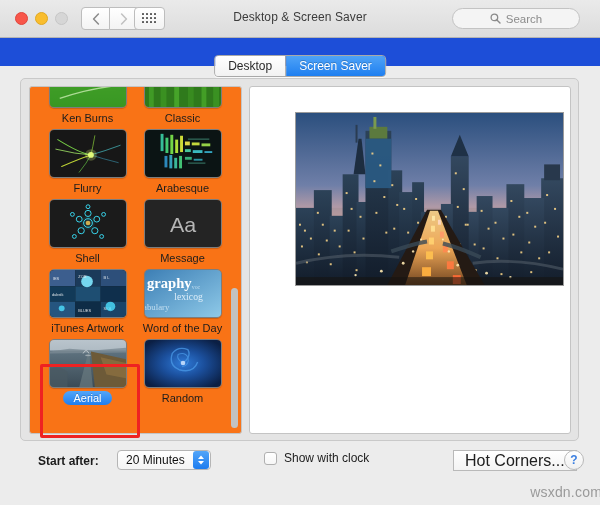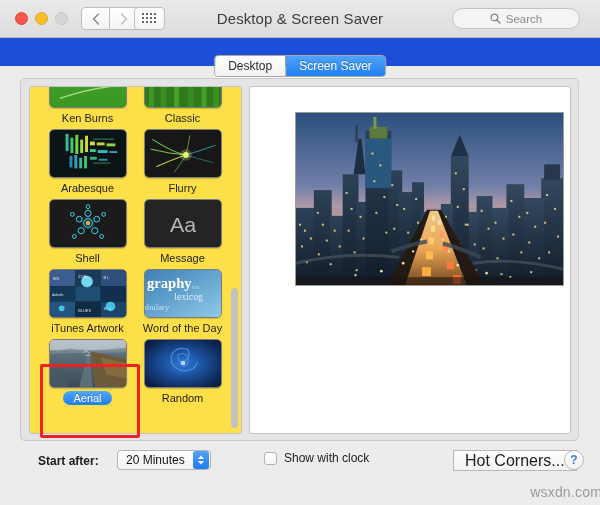--- a/index.html
+++ b/index.html
@@ -77,21 +77,21 @@
     grid-template-rows: repeat(3, 3px);
     gap: 1px;
   }
   .dots i { background: #5a5a5a; width: 2px; height: 2px; border-radius: 0.5px; display:block; }
 
   .winTitle {
     position: absolute;
     left: 0; top: 10px;
     width: 600px;
     text-align: center;
-    font-size: 15px;
+    font-size: 12px;
     color: #3b3b3b;
     letter-spacing: 0.1px;
   }
 
   .searchfield {
     position: absolute;
     right: 20px; top: 8px;
     width: 128px; height: 21px;
     background: #f4f4f4;
     border: 1px solid #c3c3c3;
@@ -152,21 +152,21 @@
     border: 1px solid #c9c9c9;
     border-radius: 5px;
     box-sizing: border-box;
   }
 
   
   .saverlist {
     position: absolute;
     left: 8px; top: 7px;
     width: 213px; height: 348px;
-    background: #fde047;
+    background: #f97316;
     border: 1px solid #c4c4c4;
     border-radius: 3px;
     box-sizing: border-box;
     overflow: hidden;
   }
   .savergrid {
     position: absolute;
     left: 0;
     top: -34px;          
     width: 200px;
@@ -470,20 +470,40 @@
                 <rect x="30" y="0" width="5" height="49" fill="#4aab2c"></rect>
                 <rect x="44" y="0" width="6" height="49" fill="#3a8f21"></rect>
                 <rect x="58" y="0" width="5" height="49" fill="#47a529"></rect>
                 <rect x="70" y="0" width="6" height="49" fill="#3d9624"></rect>
               </g>
               <ellipse cx="41" cy="11" rx="6" ry="4.6" fill="#d8581e" stroke="#222" stroke-width=".9"></ellipse>
               <path d="M41 6.6 L41 15.6" stroke="#1c1c1c" stroke-width="1.1"></path>
             </svg>
           </div>
           <div class="saverlabel">Classic</div>
+        </div>
+
+        <div class="saveritem">
+          <div class="thumb">
+            <svg viewBox="0 0 78 49" preserveAspectRatio="none">
+              <rect width="78" height="49" fill="#171717"></rect>
+              <g fill="none" stroke-linecap="round">
+                <path d="M8 10 Q30 24 42 26" stroke="#7fe04a" stroke-width="1.1" opacity=".9"></path>
+                <path d="M6 20 Q26 25 42 26" stroke="#a8f06a" stroke-width="1" opacity=".8"></path>
+                <path d="M12 38 Q30 30 42 26" stroke="#d9f23a" stroke-width="1.1" opacity=".85"></path>
+                <path d="M30 44 Q38 34 42 26" stroke="#6fd84a" stroke-width=".9" opacity=".7"></path>
+                <path d="M72 16 Q56 22 42 26" stroke="#49c4c9" stroke-width="1" opacity=".7"></path>
+                <path d="M70 34 Q54 30 42 26" stroke="#3fa8c7" stroke-width=".9" opacity=".6"></path>
+                <path d="M46 6 Q44 18 42 26" stroke="#9ae83f" stroke-width=".9" opacity=".7"></path>
+              </g>
+              <circle cx="42" cy="26" r="3" fill="#e8ff7a" opacity=".95"></circle>
+              <circle cx="42" cy="26" r="6" fill="#e8ff7a" opacity=".25"></circle>
+            </svg>
+          </div>
+          <div class="saverlabel">Flurry</div>
         </div>
 
         <div class="saveritem">
           <div class="thumb">
             <svg viewBox="0 0 78 49" preserveAspectRatio="none">
               <rect width="78" height="49" fill="#0b1414"></rect>
               <g opacity=".95">
                 <rect x="16" y="4" width="3" height="18" fill="#39c7a0"></rect>
                 <rect x="21" y="8" width="3" height="16" fill="#46d27a"></rect>
                 <rect x="26" y="5" width="3" height="20" fill="#7ae04a"></rect>
@@ -502,40 +522,20 @@
                 <rect x="41" y="28" width="7" height="3" fill="#3ab57f"></rect>
                 <rect x="50" y="30" width="9" height="2" fill="#2f97a8"></rect>
               </g>
               <g opacity=".5" fill="#6ef0c8">
                 <rect x="44" y="9" width="22" height="1"></rect>
                 <rect x="44" y="34" width="18" height="1"></rect>
               </g>
             </svg>
           </div>
           <div class="saverlabel">Arabesque</div>
-        </div>
-
-        <div class="saveritem">
-          <div class="thumb">
-            <svg viewBox="0 0 78 49" preserveAspectRatio="none">
-              <rect width="78" height="49" fill="#171717"></rect>
-              <g fill="none" stroke-linecap="round">
-                <path d="M8 10 Q30 24 42 26" stroke="#7fe04a" stroke-width="1.1" opacity=".9"></path>
-                <path d="M6 20 Q26 25 42 26" stroke="#a8f06a" stroke-width="1" opacity=".8"></path>
-                <path d="M12 38 Q30 30 42 26" stroke="#d9f23a" stroke-width="1.1" opacity=".85"></path>
-                <path d="M30 44 Q38 34 42 26" stroke="#6fd84a" stroke-width=".9" opacity=".7"></path>
-                <path d="M72 16 Q56 22 42 26" stroke="#49c4c9" stroke-width="1" opacity=".7"></path>
-                <path d="M70 34 Q54 30 42 26" stroke="#3fa8c7" stroke-width=".9" opacity=".6"></path>
-                <path d="M46 6 Q44 18 42 26" stroke="#9ae83f" stroke-width=".9" opacity=".7"></path>
-              </g>
-              <circle cx="42" cy="26" r="3" fill="#e8ff7a" opacity=".95"></circle>
-              <circle cx="42" cy="26" r="6" fill="#e8ff7a" opacity=".25"></circle>
-            </svg>
-          </div>
-          <div class="saverlabel">Flurry</div>
         </div>
 
         <div class="saveritem">
           <div class="thumb">
             <svg viewBox="0 0 78 49" preserveAspectRatio="none">
               <rect width="78" height="49" fill="#1b1b1b"></rect>
               <g stroke="#38d8ef" fill="none" stroke-width="1">
                 <circle cx="39" cy="24" r="4.5"></circle>
                 <circle cx="39" cy="14" r="3.2"></circle>
                 <circle cx="30" cy="20" r="3"></circle>

